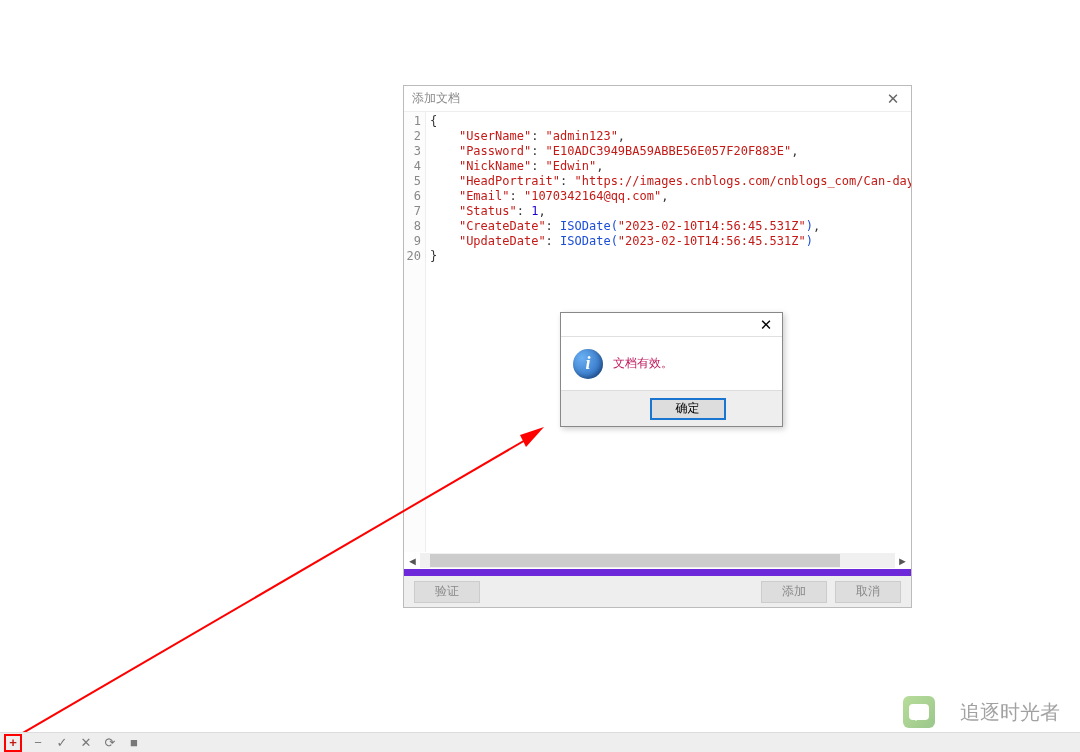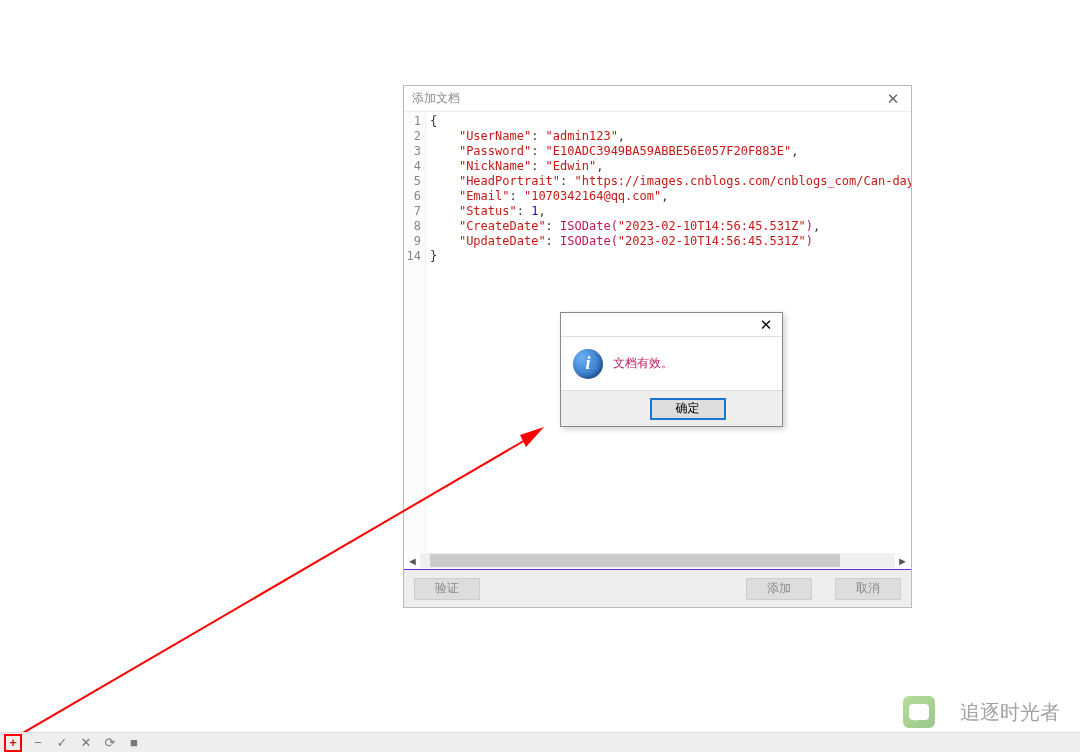--- a/index.html
+++ b/index.html
@@ -8,27 +8,27 @@
     .dialog-titlebar { height: 26px; padding: 0 8px; display: flex; align-items: center; justify-content: space-between; border-bottom: 1px solid #eee; }
     .dialog-title { font-size: 12px; color: #888; }
     .dialog-close { font-size: 15px; color: #666; cursor: pointer; width: 20px; text-align: center; }
     .dialog-body { flex: 1; display: flex; overflow: hidden; }
     .gutter { width: 22px; background: #fcfcfc; border-right: 1px solid #eee; text-align: right; font-family: Consolas, monospace; font-size: 12px; color: #888; padding: 2px 4px 2px 0; line-height: 15px; }
     .gutter div { height: 15px; }
     .code { flex: 1; font-family: Consolas, monospace; font-size: 12px; padding: 2px 4px; white-space: pre; overflow: hidden; line-height: 15px; color: #333; }
     .key { color: #c41a16; }
     .str { color: #c41a16; }
     .num { color: #1c00cf; }
-    .fn { color: #be185d; }
+    .fn { color: #1d4ed8; }
     .dialog-scroll { height: 17px; display: flex; align-items: center; padding: 0 1px; }
     .scroll-btn { width: 15px; height: 15px; display: flex; align-items: center; justify-content: center; font-size: 11px; color: #555; }
     .scroll-track { flex: 1; height: 15px; background: #f0f0f0; position: relative; }
     .scroll-thumb { position: absolute; left: 10px; top: 1px; width: 410px; height: 13px; background: #ccc; }
-    .dialog-footer { height: 38px; background: #eee; border-top: 1px solid #6d28d9; display: flex; align-items: center; justify-content: space-between; padding: 0 10px; }
-    .dialog-footer .right { display: flex; gap: 23px; }
+    .dialog-footer { height: 38px; background: #eee; border-top: 7px solid #6d28d9; display: flex; align-items: center; justify-content: space-between; padding: 0 10px; }
+    .dialog-footer .right { display: flex; gap: 8px; }
     .dlg-btn { min-width: 66px; height: 22px; font-size: 12px; background: #ddd; border: 1px solid #ccc; color: #888; display: flex; align-items: center; justify-content: center; cursor: pointer; }
     .msgbox { position: absolute; left: 560px; top: 312px; width: 223px; height: 115px; background: #fff; border: 1px solid #888; box-shadow: 2px 2px 6px rgba(0,0,0,.2); display: flex; flex-direction: column; }
     .msg-title { height: 24px; display: flex; align-items: center; justify-content: flex-end; padding-right: 6px; border-bottom: 1px solid #e0e0e0; }
     .msg-close { font-size: 15px; cursor: pointer; width: 20px; text-align: center; }
     .msg-body { flex: 1; display: flex; align-items: center; gap: 10px; padding: 0 12px; }
     .msg-icon { width: 30px; height: 30px; border-radius: 50%; background: radial-gradient(circle at 30% 30%, #6ab0f3, #1e5db3); display: flex; align-items: center; justify-content: center; color: #fff; font-family: Georgia, serif; font-style: italic; font-weight: bold; font-size: 18px; box-shadow: inset -2px -2px 4px rgba(0,0,0,.3); }
     .msg-text { font-size: 12px; color: #be185d; }
     .msg-footer { height: 36px; background: #eee; border-top: 1px solid #ddd; display: flex; align-items: center; justify-content: center; }
     .msg-btn { width: 76px; height: 22px; border: 2px solid #1a75d1; background: #ddd; font-size: 12px; display: flex; align-items: center; justify-content: center; cursor: pointer; margin-left: 32px; }
     .arrow { position: absolute; left: 4px; top: 427px; width: 540px; height: 317px; pointer-events: none; }
@@ -53,21 +53,21 @@
     <div class="gutter" id="gutter">
         <div>1</div>
         <div>2</div>
         <div>3</div>
         <div>4</div>
         <div>5</div>
         <div>6</div>
         <div>7</div>
         <div>8</div>
         <div>9</div>
-        <div>14</div>
+        <div>20</div>
       </div>
     <div class="code" id="code">{
     <span class="key">"UserName"</span>: <span class="str">"admin123"</span>,
     <span class="key">"Password"</span>: <span class="str">"E10ADC3949BA59ABBE56E057F20F883E"</span>,
     <span class="key">"NickName"</span>: <span class="str">"Edwin"</span>,
     <span class="key">"HeadPortrait"</span>: <span class="str">"https://images.cnblogs.com/cnblogs_com/Can-daydayup/"</span>,
     <span class="key">"Email"</span>: <span class="str">"1070342164@qq.com"</span>,
     <span class="key">"Status"</span>: <span class="num">1</span>,
     <span class="key">"CreateDate"</span>: <span class="fn">ISODate(</span><span class="str">"2023-02-10T14:56:45.531Z"</span><span class="fn">)</span>,
     <span class="key">"UpdateDate"</span>: <span class="fn">ISODate(</span><span class="str">"2023-02-10T14:56:45.531Z"</span><span class="fn">)</span>

